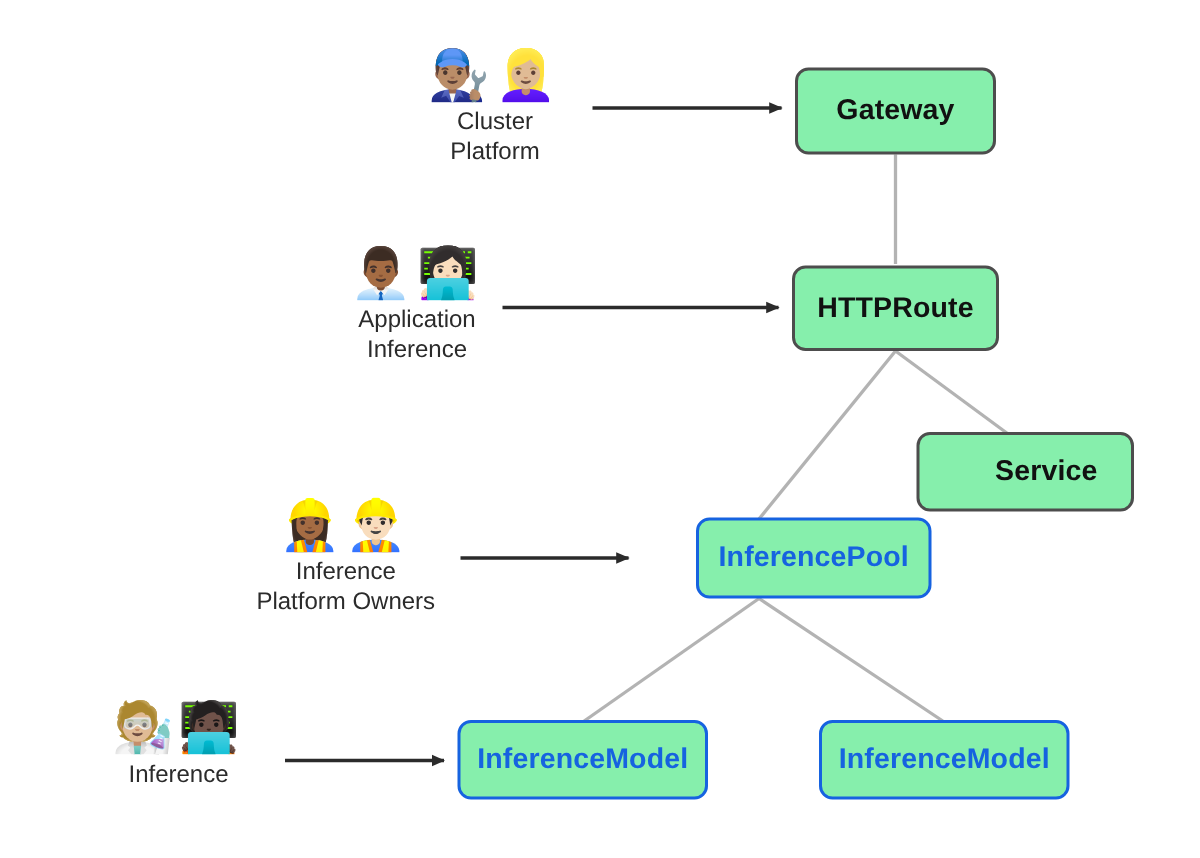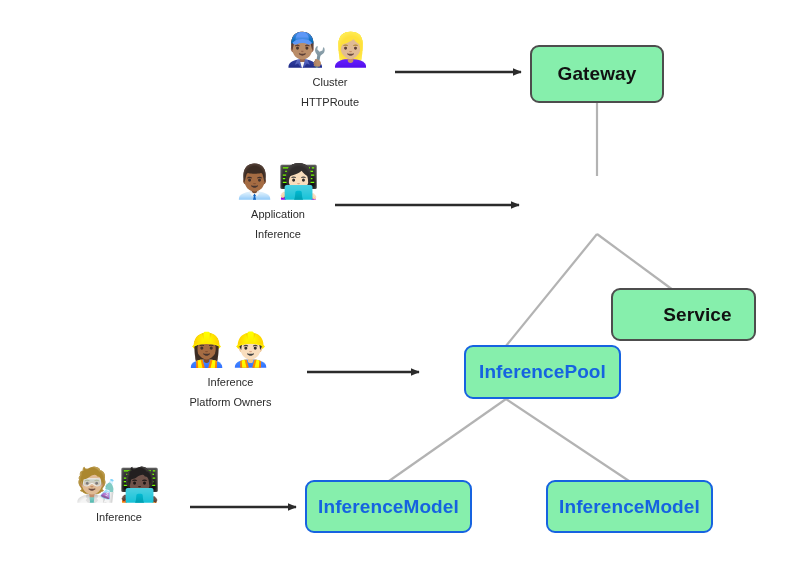--- a/index.html
+++ b/index.html
@@ -56,21 +56,21 @@
   }
   .actor-emoji {
     font-size: 33px;
     line-height: 38px;
     letter-spacing: 3px;
     white-space: nowrap;
     font-family: "DejaVu Sans", sans-serif;
   }
   .actor-label {
     margin-top: 3px;
-    font-size: 11px;
+    font-size: 16px;
     line-height: 20px;
     color: #2b2b2b;
     font-weight: normal;
   }
 </style>
 </head>
 <body>
 
 <div id="canvas">
 
@@ -93,21 +93,21 @@
       <line x1="395" y1="72" x2="521" y2="72" marker-end="url(#arrowhead)"></line>
       <line x1="335" y1="205" x2="519" y2="205" marker-end="url(#arrowhead)"></line>
       <line x1="307" y1="372" x2="419" y2="372" marker-end="url(#arrowhead)"></line>
       <line x1="190" y1="507" x2="296" y2="507" marker-end="url(#arrowhead)"></line>
     </g>
   </svg>
 
   <div class="actor" style="left:265px; top:31px; width:130px;">
     <div class="actor-emoji">👨🏽‍🔧👱🏼‍♀️</div>
     <div class="actor-label">Cluster</div>
-    <div class="actor-label" style="margin-top:0;">HTTPRoute</div>
+    <div class="actor-label" style="margin-top:0;">Platform</div>
   </div>
 
   <div class="actor" style="left:212px; top:163px; width:132px;">
     <div class="actor-emoji">👨🏾‍💼👩🏻‍💻</div>
     <div class="actor-label">Application</div>
     <div class="actor-label" style="margin-top:0;">Inference</div>
   </div>
 
   <div class="actor" style="left:158px; top:331px; width:145px;">
     <div class="actor-emoji">👷🏾‍♀️👷🏻‍♂️</div>
@@ -115,20 +115,21 @@
     <div class="actor-label" style="margin-top:0;">Platform Owners</div>
   </div>
 
   <div class="actor" style="left:44px; top:466px; width:150px;">
     <div class="actor-emoji">🧑🏼‍🔬🧑🏿‍💻</div>
     <div class="actor-label">Inference</div>
   </div>
 
   <div class="node dark" style="left:530px; top:45px; width:134px; height:58px;">Gateway</div>
 
+  <div class="node dark" style="left:528px; top:177px; width:138px; height:57px;">HTTPRoute</div>
 
   <div class="node dark" style="left:611px; top:288px; width:145px; height:53px;padding-left:28px;">Service</div>
 
   <div class="node blue" style="left:428px; top:345px; width:157px; height:54px;margin-left:36px;">InferencePool</div>
 
   <div class="node blue" style="left:305px; top:480px; width:167px; height:53px;">InferenceModel</div>
 
   <div class="node blue" style="left:546px; top:480px; width:167px; height:53px;">InferenceModel</div>
 
 </div>

